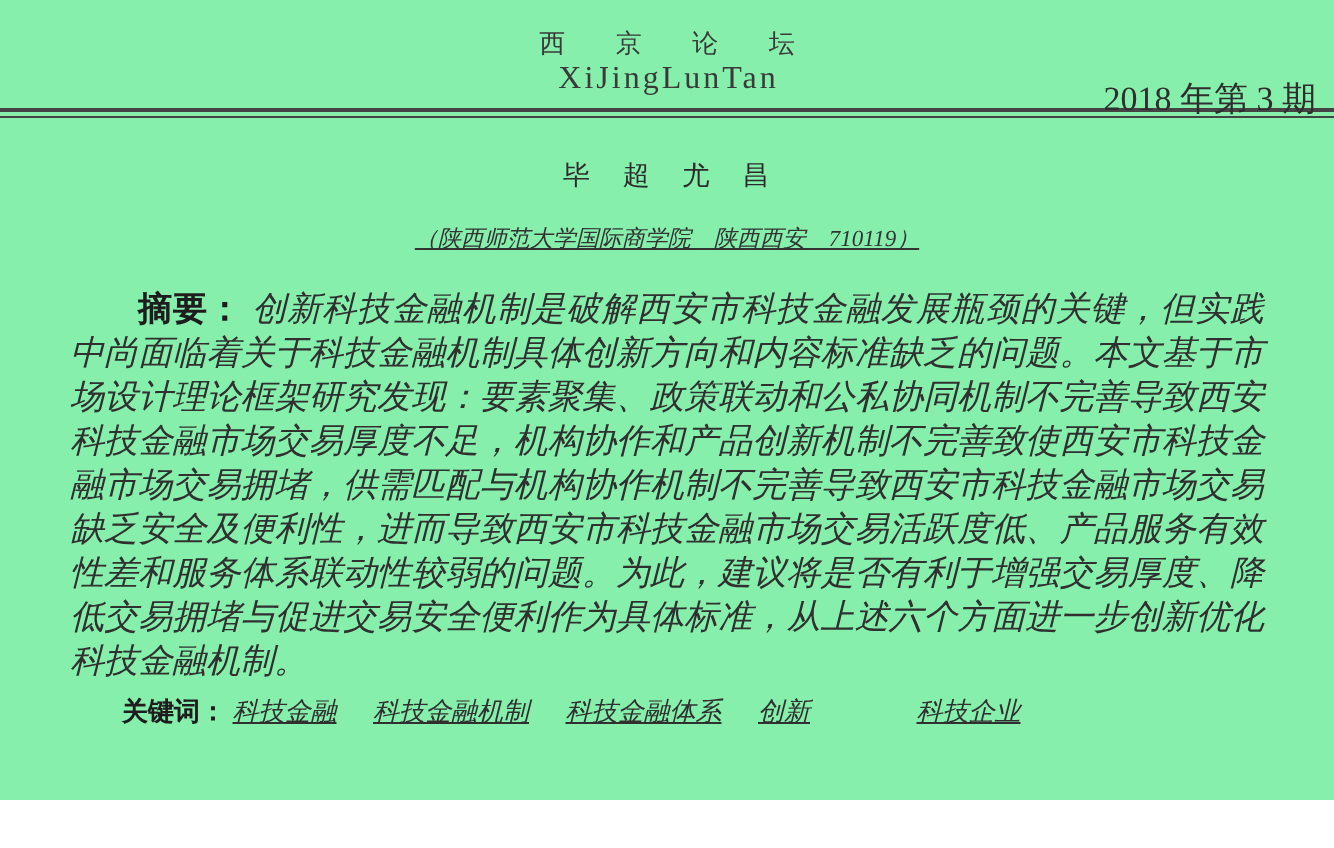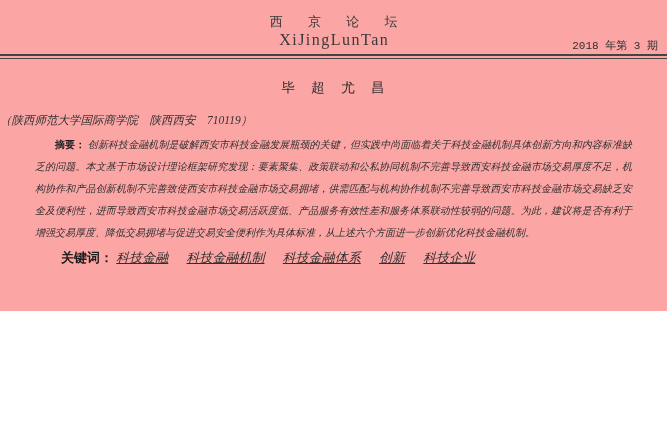--- a/index.html
+++ b/index.html
@@ -3,22 +3,22 @@
 <meta charset="utf-8">
 <style>
   html, body {
     margin: 0;
     padding: 0;
     background: #ffffff;
   }
   .page {
     position: relative;
     width: 667px;
-    height: 311px;
-    background: #fca5a5;
+    height: 400px;
+    background: #86efac;
     overflow: hidden;
     color: #2b2b2b;
     font-family: "Liberation Serif", "DejaVu Serif", serif;
     box-sizing: border-box;
   }
   
   .masthead {
     text-align: center;
     padding-top: 13px;
   }
@@ -34,23 +34,22 @@
     letter-spacing: 1.5px;
     text-indent: 1.5px;
     color: #3a3a3a;
     line-height: 16px;
     margin-top: 2px;
   }
   .issue {
     position: absolute;
     top: 38px;
     right: 9px;
-    font-size: 11px;
+    font-size: 17px;
     color: #2e2e2e;
-    font-family: Liberation Mono, monospace;
   }
   .double-rule {
     margin-top: 6px;
     height: 2px;
     border-top: 2.5px solid #444444;
     border-bottom: 1.2px solid #444444;
   }
   
   .title {
     margin: 44px 0 0 0;
@@ -65,28 +64,30 @@
     margin-top: 21px;
     text-align: center;
     font-size: 13.5px;
     word-spacing: 11px;
     letter-spacing: 1px;
     color: #2b2b2b;
     line-height: 16px;
   }
   .affiliation {
     margin-top: 17px;
+    text-align: center;
     font-size: 11.5px;
     font-style: italic;
     color: #333333;
     line-height: 14px;
+    text-decoration: underline;
   }
   .abstract {
-    margin: 7px 35px 0 35px;
-    font-size: 10px;
+    margin: 17px 35px 0 35px;
+    font-size: 17px;
     line-height: 22px;
     text-align: justify;
     text-indent: 2em;
     font-style: italic;
     color: #303030;
   }
   .keywords {
     margin: 3px 35px 0 35px;
     font-size: 13px;
     line-height: 22px;
@@ -100,20 +101,21 @@
     font-weight: bold;
     font-family: "Liberation Sans", "DejaVu Sans", sans-serif;
     color: #1d1d1d;
   }
   .kw {
     margin-right: 15px;
     text-decoration: underline;
   }
   .kw:last-child {
     margin-right: 0;
+    margin-left: 35px;
   }
 </style>
 </head>
 <body>
 
 <div class="page">
 
   <header>
     <div class="masthead">
       <div class="journal-name-cn">西 京 论 坛</div>

